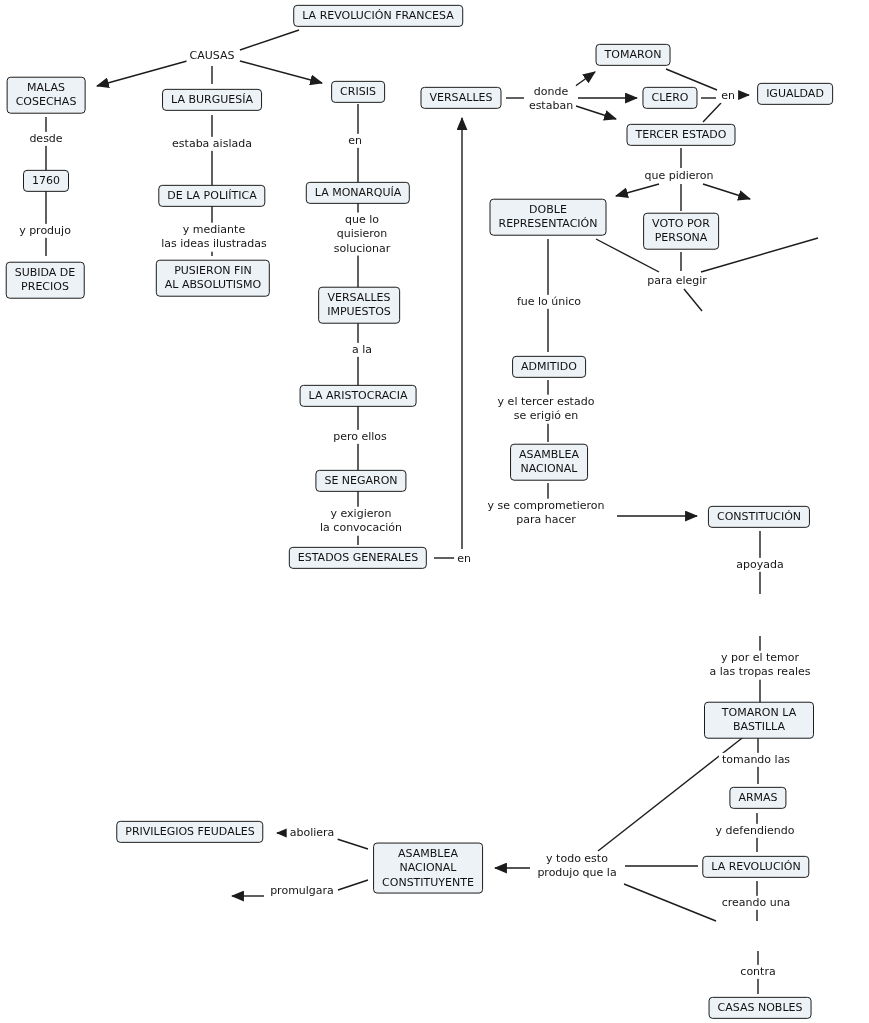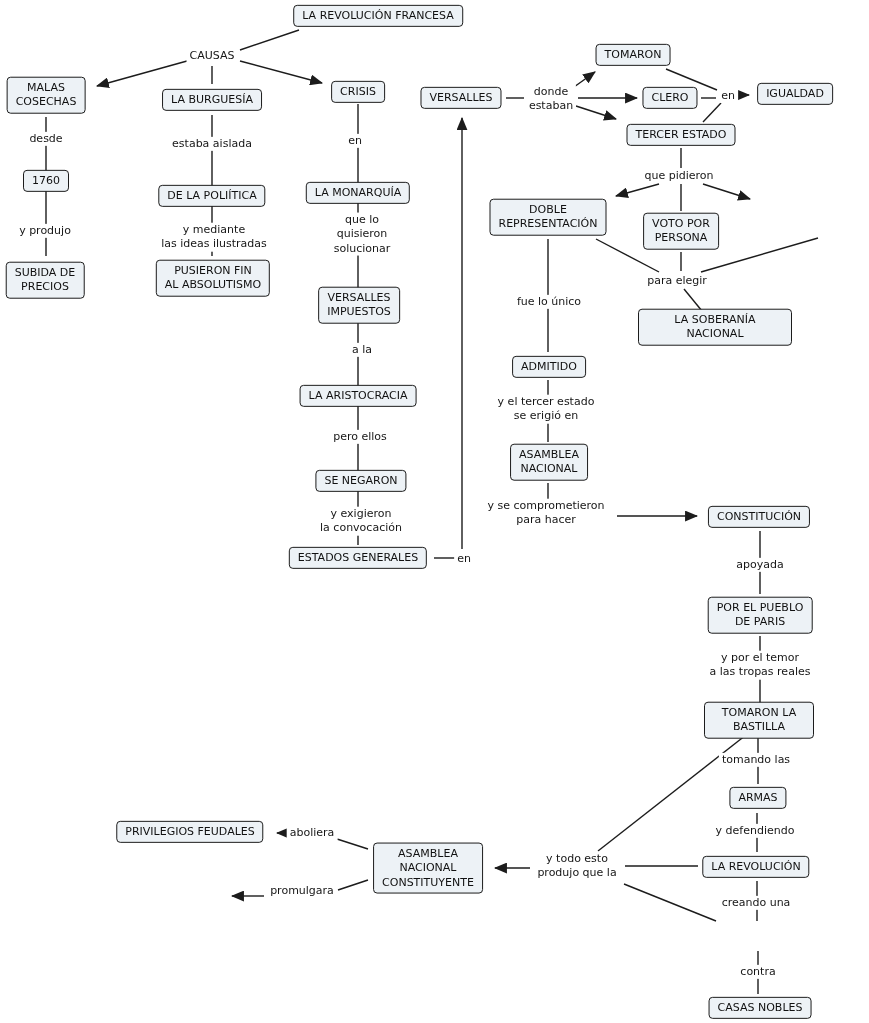--- a/index.html
+++ b/index.html
@@ -146,27 +146,24 @@
   <div class="node" style="--x:358;--y:558">ESTADOS GENERALES</div>
   <div class="node" style="--x:461;--y:98">VERSALLES</div>
   <div class="node" style="--x:633;--y:55">TOMARON</div>
   <div class="node" style="--x:670;--y:98">CLERO</div>
   <div class="node" style="--x:795;--y:94">IGUALDAD</div>
   <div class="node" style="--x:681;--y:135">TERCER ESTADO</div>
   <div class="node" style="--x:548;--y:217">DOBLE
 REPRESENTACIÓN</div>
   <div class="node" style="--x:681;--y:231">VOTO POR
 PERSONA</div>
-  <div class="node" style="--x:715;--y:327">LA SOBERANÍA NACIONAL</div>
   <div class="node" style="--x:549;--y:367">ADMITIDO</div>
   <div class="node" style="--x:549;--y:462">ASAMBLEA
 NACIONAL</div>
   <div class="node" style="--x:759;--y:517">CONSTITUCIÓN</div>
-  <div class="node" style="--x:760;--y:615">POR EL PUEBLO
-DE PARIS</div>
   <div class="node" style="--x:759;--y:720">TOMARON LA BASTILLA</div>
   <div class="node" style="--x:758;--y:798">ARMAS</div>
   <div class="node" style="--x:756;--y:867">LA REVOLUCIÓN</div>
   <div class="node" style="--x:760;--y:1008">CASAS NOBLES</div>
   <div class="node" style="--x:190;--y:832">PRIVILEGIOS FEUDALES</div>
   <div class="node" style="--x:428;--y:868">ASAMBLEA
 NACIONAL
 CONSTITUYENTE</div>
 
 </div>

